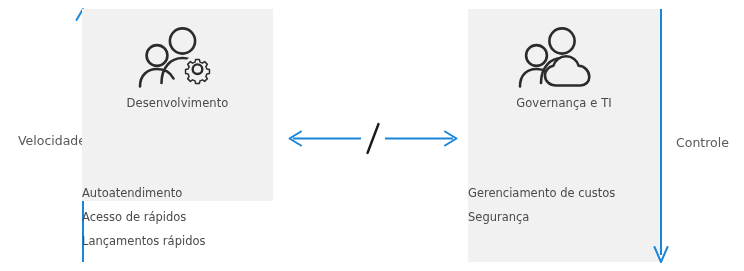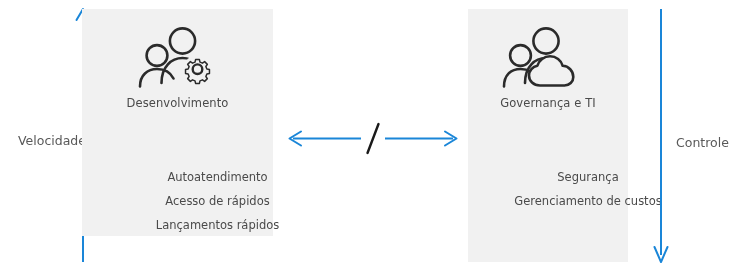--- a/index.html
+++ b/index.html
@@ -20,26 +20,26 @@
 
   
   .panel {
     position: absolute;
     background: #f1f1f1;
   }
   #panel-dev {
     left: 82px;
     top: 9px;
     width: 191px;
-    height: 227px;
+    height: 192px;
   }
   #panel-gov {
     left: 468px;
     top: 9px;
-    width: 160px;
+    width: 192px;
     height: 253px;
   }
 
   
   .panel-icon {
     position: absolute;
     left: 0;
     top: 14px;
     width: 100%;
     display: flex;
@@ -51,24 +51,22 @@
     top: 87px;
     width: 100%;
     text-align: center;
     font-size: 11.5px;
     color: #4a4a4a;
     letter-spacing: 0.1px;
     white-space: nowrap;
   }
   .panel-list {
     position: absolute;
-    top: 156px;
+    top: 172px;
     width: 100%;
-    text-align: center;
-    margin-left: 40px;
   }
   .panel-list .li {
     font-size: 11.5px;
     color: #4a4a4a;
     line-height: 24px;
     white-space: nowrap;
   }
 
   
   .v-axis {
@@ -191,22 +189,22 @@
 
         <path d="M40 62.5 C33.5 62.5 29 58 29 52.5 C29 47.6 32.6 43.5 37.4 42.7
                  C39 37.2 44.1 33.3 50.1 33.3 C56.1 33.3 61.2 37.3 62.7 42.8
                  C68.6 43.1 73.3 48 73.3 53.9 C73.3 58.8 69.4 62.5 64.5 62.5 Z" fill="#f1f1f1" stroke="#2b2b2b" stroke-width="2.6" stroke-linejoin="round"></path>
       </svg>
     </div>
 
     <div class="panel-title">Governança e TI</div>
 
     <div class="panel-list">
+      <div class="li">Gerenciamento de custos</div>
       <div class="li">Segurança</div>
-      <div class="li">Gerenciamento de custos</div>
     </div>
   </div>
 
   <div class="v-axis" id="axis-control">
     <svg width="22" height="271" viewBox="0 0 22 271">
       <line x1="11" y1="9" x2="11" y2="255" stroke="#1a86d8" stroke-width="2"></line>
       <polyline points="4.5,247 11,262 17.5,247" fill="none" stroke="#1a86d8" stroke-width="2" stroke-linecap="round" stroke-linejoin="round"></polyline>
     </svg>
   </div>
   <div class="axis-label" id="label-controle">Controle</div>

